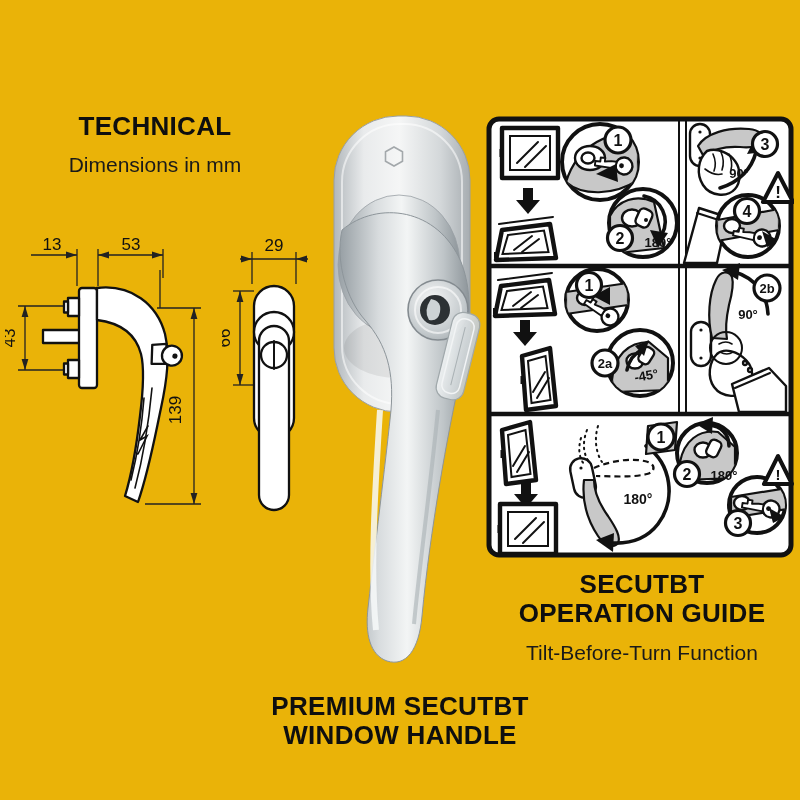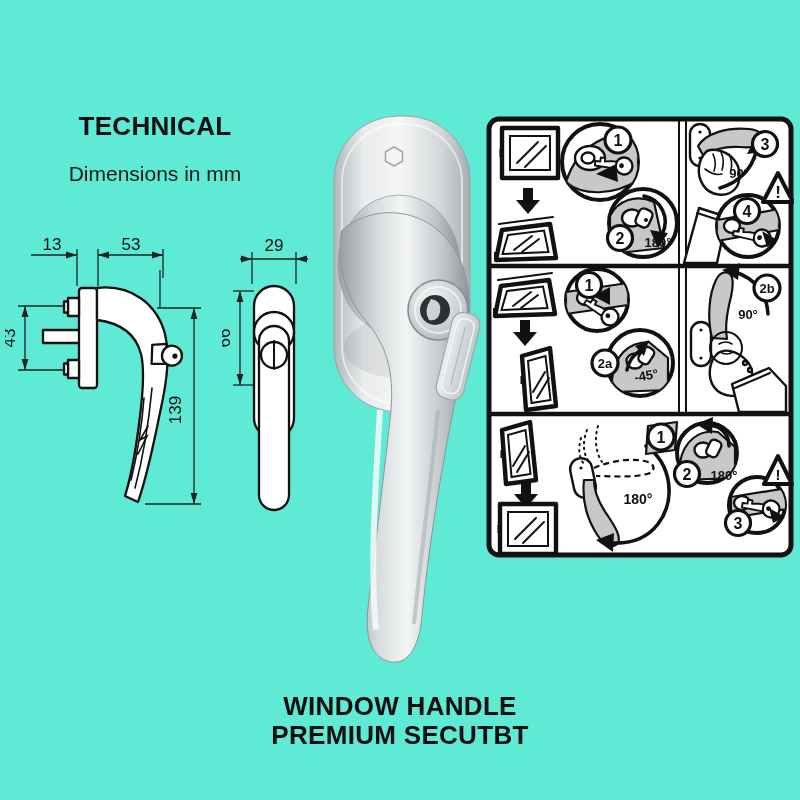--- a/index.html
+++ b/index.html
@@ -1,20 +1,20 @@
 <!DOCTYPE html>
 <html><head>
 <meta charset="utf-8">
 <style>
   html,body{margin:0;padding:0;background:#fff;}
-  .canvas{position:relative;width:800px;height:800px;background:#5eead4;overflow:hidden;
+  .canvas{position:relative;width:800px;height:800px;background:#eab308;overflow:hidden;
           font-family:"Liberation Sans",sans-serif;color:#121212;}
   .abs{position:absolute;}
   .h-big{font-weight:700;font-size:26px;line-height:1.13;text-align:center;color:#0f0f0f;letter-spacing:.3px;}
-  .h-sub{font-weight:400;font-size:21px;line-height:1.25;text-align:center;color:#1a1a1a;margin-top:20px;}
+  .h-sub{font-weight:400;font-size:21px;line-height:1.25;text-align:center;color:#1a1a1a;margin-top:11px;}
   
   .o{fill:#fff;stroke:#111;stroke-width:4.4;stroke-linejoin:round;}
   .m{fill:#fff;stroke:#111;stroke-width:2.4;stroke-linejoin:round;}
   .t{fill:none;stroke:#111;stroke-width:2;stroke-linecap:round;}
   .g{fill:#c8c8c8;stroke:#111;stroke-width:2.2;stroke-linejoin:round;}
   .b{fill:#111;}
   .cir{fill:#fff;stroke:#111;stroke-width:4;}
   .bad{fill:#fff;stroke:#111;stroke-width:3.2;}
   .arr{fill:none;stroke:#111;stroke-width:3.6;stroke-linecap:round;}
   .hand{fill:#fff;stroke:#111;stroke-width:2.4;stroke-linejoin:round;}
@@ -419,19 +419,24 @@
       </g>
       <circle class="bad" cx="252" cy="407" r="12.5"></circle>
       <text class="badt" x="252" y="412.5">3</text>
       <g>
         <polygon points="292,340 278,368 306,368" fill="#fff" stroke="#111" stroke-width="4" stroke-linejoin="round"></polygon>
         <text class="bang" style="font-size:15px" x="292" y="364">!</text>
       </g>
     </g>
   </svg>
 
+  <div class="abs" style="left:486px;top:570px;width:312px;">
+    <div class="h-big">SECUTBT</div>
+    <div class="h-big">OPERATION GUIDE</div>
+    <div class="h-sub">Tilt-Before-Turn Function</div>
+  </div>
 
   <div class="abs" style="left:190px;top:692px;width:420px;">
+    <div class="h-big">PREMIUM SECUTBT</div>
     <div class="h-big">WINDOW HANDLE</div>
-    <div class="h-big">PREMIUM SECUTBT</div>
   </div>
 
 </div>
 
 </body></html>

